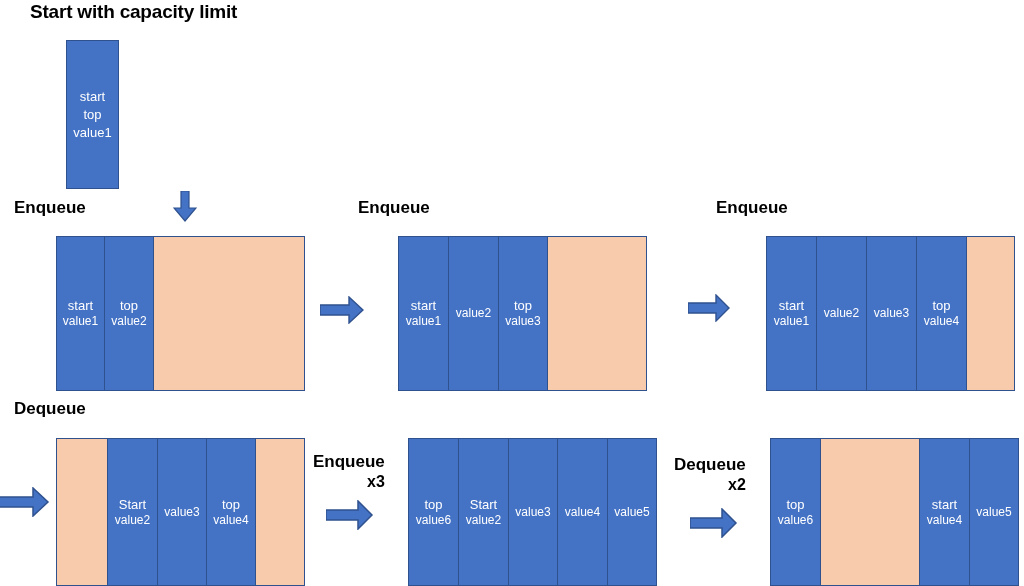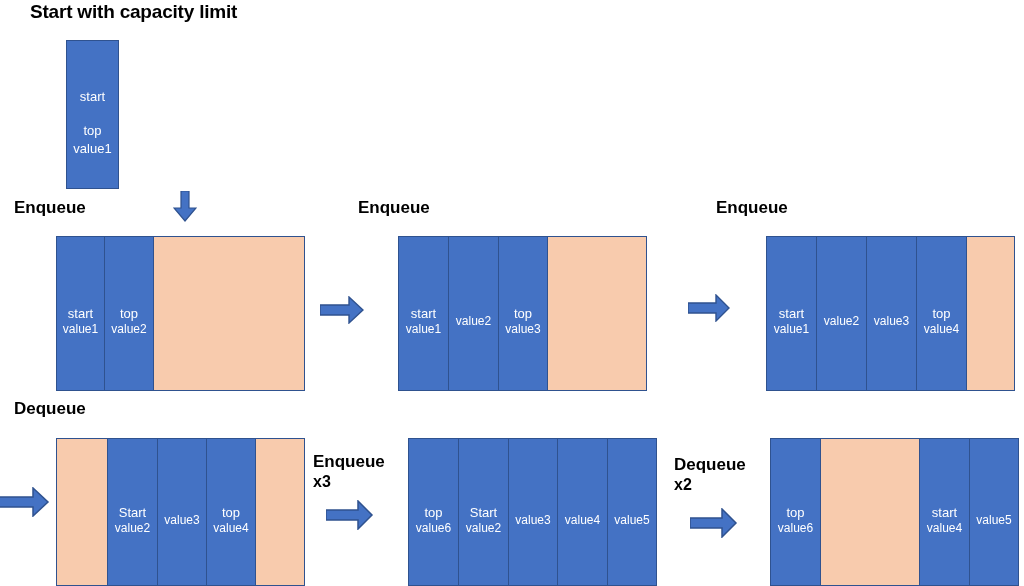--- a/index.html
+++ b/index.html
@@ -32,21 +32,21 @@
   .step-label {
     position: absolute;
     font-size: 17px;
     font-weight: bold;
     color: #000000;
     white-space: nowrap;
     line-height: 20px;
   }
   .step-label .sub {
     display: block;
-    text-align: left;
+    text-align: right;
     font-size: 16px;
   }
 
   
   .queue {
     position: absolute;
     display: flex;
     box-sizing: border-box;
     border: 1px solid #2f528f;
     background: #f8cbad;
@@ -65,21 +65,20 @@
   .cell:last-child { border-right: none; }
   .cell.empty {
     background: #f8cbad;
     border-right: 1px solid #2f528f;
   }
   .cell .ptr {
     font-size: 13px;
     line-height: 16px;
     color: #ffffff;
     white-space: nowrap;
-    margin-top: 16px;
   }
   .cell .val {
     font-size: 12px;
     line-height: 15px;
     color: #ffffff;
     white-space: nowrap;
   }
   .cell.empty .ptr, .cell.empty .val { color: transparent; }
 
   

